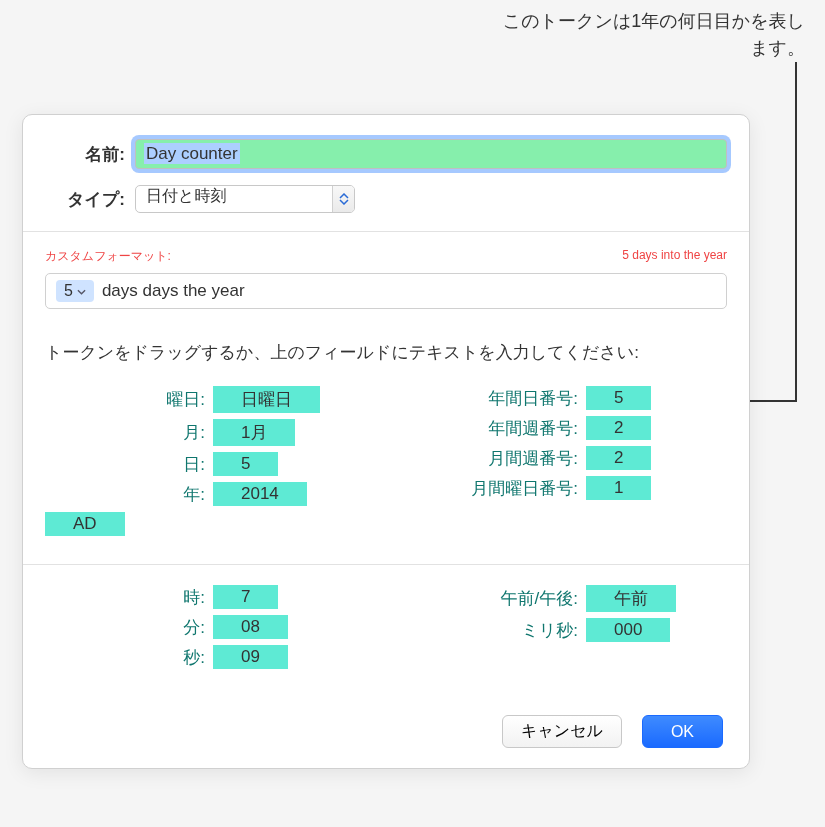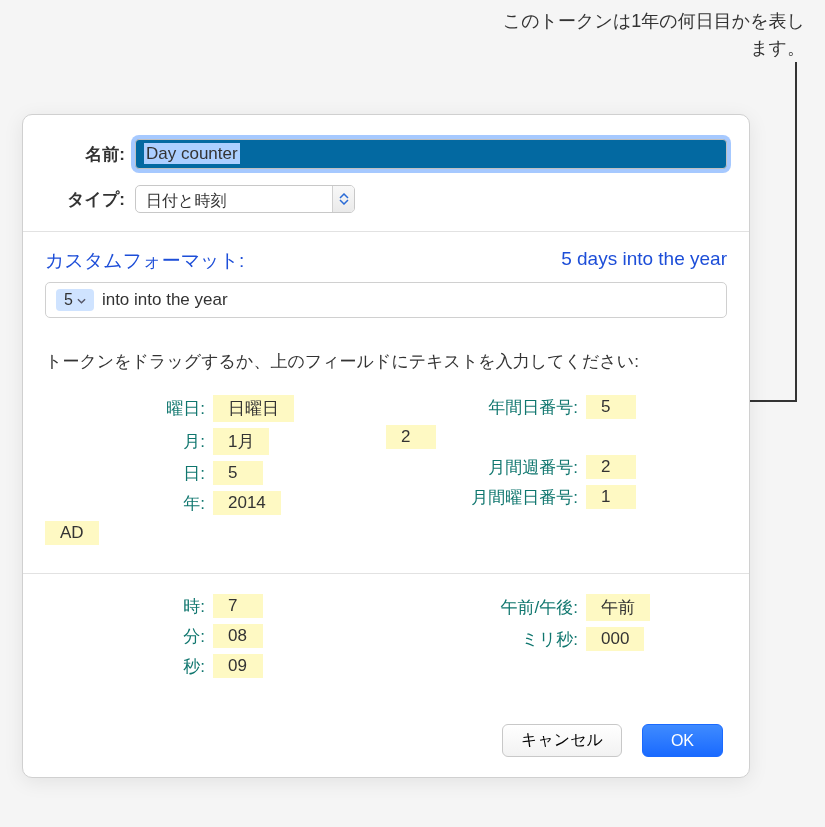--- a/index.html
+++ b/index.html
@@ -61,29 +61,29 @@
       font-size: 17px;
       padding-right: 10px;
     }
     .name-input {
       flex: 1;
       border: 1px solid #c0c0c0;
       border-radius: 4px;
       box-shadow: 0 0 0 4px rgba(0,100,255,0.35);
       padding: 4px 8px;
       font-size: 17px;
-      background: #0369a1;
+      background: #86efac;
     }
     .name-input .sel {
       background: #accfff;
       padding: 1px 2px;
     }
     .type-select {
       display: inline-flex;
-      align-items: flex-end;
+      align-items: flex-start;
       border: 1px solid #c8c8c8;
       border-radius: 5px;
       background: #fff;
       height: 28px;
       min-width: 220px;
       font-size: 16px;
       padding-left: 10px;
       position: relative;
     }
     .type-select .chev {
@@ -102,22 +102,22 @@
     .type-select .chev svg { width: 10px; height: 6px; }
     hr.sep {
       border: none;
       border-top: 1px solid #e2e2e2;
       margin: 12px 0 0 0;
     }
     .custom-section {
       padding: 16px 22px 8px 22px;
       display: flex;
       justify-content: space-between;
-      font-size: 19px;
-      color: #1d4ed8;
+      font-size: 12px;
+      color: #ef4444;
     }
     .format-field {
       margin: 0 22px 12px 22px;
       border: 1px solid #d0d0d0;
       border-radius: 5px;
       padding: 6px 10px;
       display: flex;
       align-items: center;
       gap: 8px;
       font-size: 17px;
@@ -154,23 +154,23 @@
       font-size: 17px;
     }
     .token-row .lbl {
       text-align: right;
       padding-right: 8px;
       width: 168px;
       color: #0f766e;
     }
     .token-col.right .token-row .lbl { width: 200px; }
     .token-row .tok {
-      background: #fef9c3;
+      background: #5eead4;
       border-radius: 0;
-      padding: 2px 15px;
+      padding: 2px 28px;
       min-width: 50px;
       text-align: left;
     }
     .buttons {
       display: flex;
       justify-content: flex-end;
       gap: 20px;
       padding: 30px 26px 0 26px;
     }
     .btn {
@@ -227,21 +227,21 @@
 
   <div class="format-field">
     <span class="token">
       <span>5</span>
       <span class="tchev">
         <svg width="9" height="6" viewBox="0 0 10 6">
             <path d="M1 1 L5 5 L9 1" fill="none" stroke="#556" stroke-width="1.5"></path>
           </svg>
       </span>
     </span>
-    <span>into into the year</span>
+    <span>days days the year</span>
   </div>
 
   <div class="instructions">トークンをドラッグするか、上のフィールドにテキストを入力してください:</div>
 
   <div class="token-grid-wrap">
     <div class="token-col">
       <div class="token-row">
         <div class="lbl">曜日:</div>
         <div class="tok">日曜日</div>
       </div>
@@ -260,20 +260,21 @@
       <div class="token-row">
         <div class="tok">AD</div>
       </div>
     </div>
     <div class="token-col right">
       <div class="token-row">
         <div class="lbl">年間日番号:</div>
         <div class="tok">5</div>
       </div>
       <div class="token-row">
+        <div class="lbl">年間週番号:</div>
         <div class="tok">2</div>
       </div>
       <div class="token-row">
         <div class="lbl">月間週番号:</div>
         <div class="tok">2</div>
       </div>
       <div class="token-row">
         <div class="lbl">月間曜日番号:</div>
         <div class="tok">1</div>
       </div>

